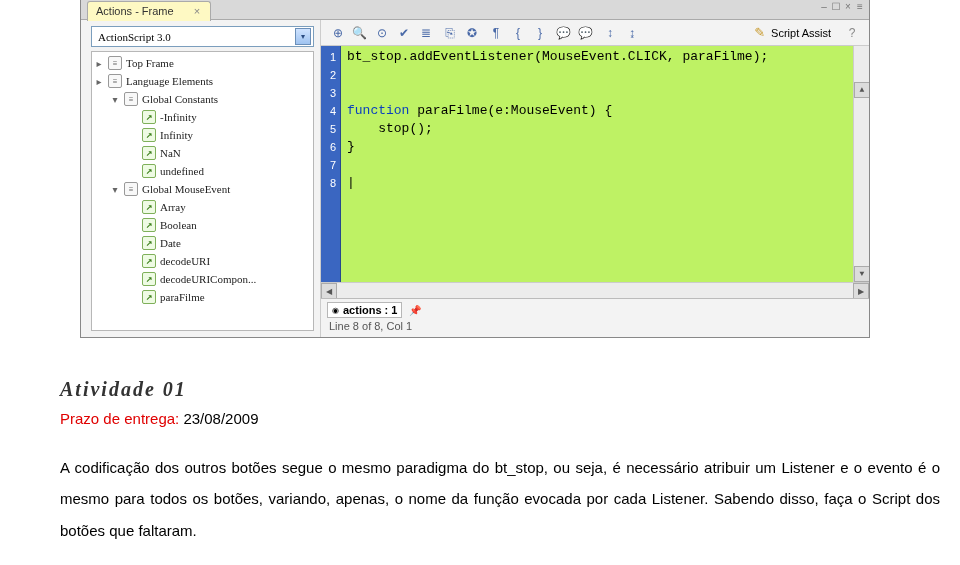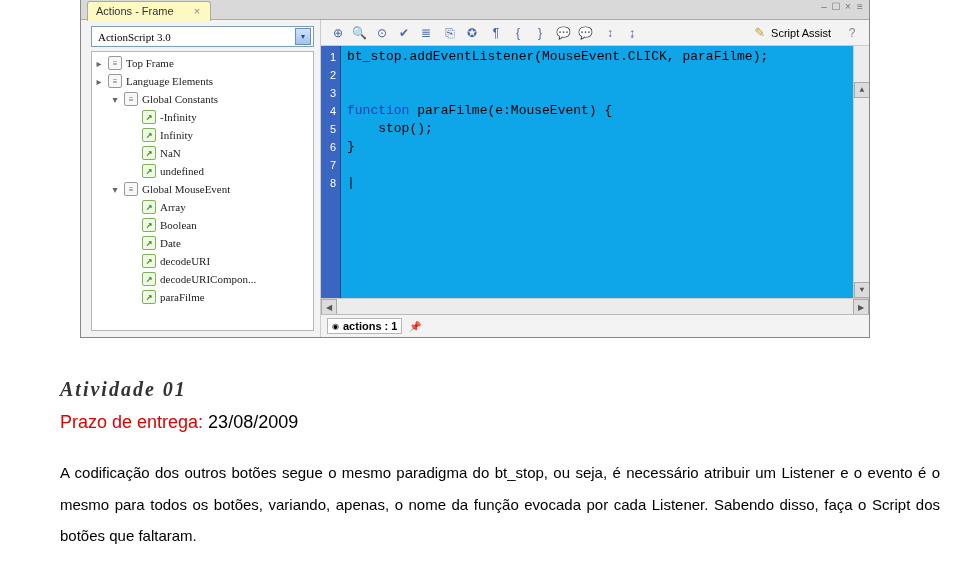--- a/index.html
+++ b/index.html
@@ -124,21 +124,21 @@
   .codewrap { position: relative; flex:1; display:flex; }
   .gutter {
     width: 20px;
     background: #3a66c1;
     color: #fff;
     border-right: 1px solid #27498c;
     padding-top: 2px;
   }
   .gutter .ln { height: 18px; line-height:18px; text-align:right; padding-right:4px; font-size:11px; }
   .editor {
-    flex: 1; background:#0ea5e9;
+    flex: 1; background:#bef264;
     padding: 2px 6px;
     font-family: "Courier New", monospace;
     font-size: 13px;
     line-height: 18px;
     white-space: pre;
     overflow: auto;
     position: relative;
   }
   .kw   { color:#0a3fbf; }
   .pln  { color:#000; }
@@ -180,21 +180,21 @@
   .status .row2 { font-size:11px; color:#555; padding: 1px 2px 3px; }
 
   
   .activity { width: 880px; margin: 40px 0 0 60px; }
   .act-head {
     font-family: Georgia, "Times New Roman", serif;
     font-style: italic; font-weight: bold;
     font-size: 20px; color:#333; letter-spacing: 2px;
     margin-bottom: 4px;
   }
-  .act-sub { font-size: 18px; margin-bottom: 18px; line-height: 1.9; }
+  .act-sub { font-size: 15px; margin-bottom: 18px; line-height: 1.9; }
   .act-sub .red { color:#e00000; }
   .act-body {
     font-size: 15px; line-height: 2.1; color:#000;
     text-align: justify;
   }
 </style>
 </head>
 <body>
 
 <div class="wrapper">
@@ -364,20 +364,21 @@
         </div>
 
         <div class="status">
           <div class="row1">
             <span class="navbox">
               <span style="font-size:8px">◉</span>
               <b>actions : 1</b>
             </span>
             <span class="pin">📌</span>
           </div>
+          <div class="row2">Line 8 of 8, Col 1</div>
         </div>
       </div>
 
     </div>
   </div>
 
   <div class="activity">
     <div class="act-head">Atividade 01</div>
     <div class="act-sub">
       <span class="red">Prazo de entrega:</span><span> 23/08/2009</span>

